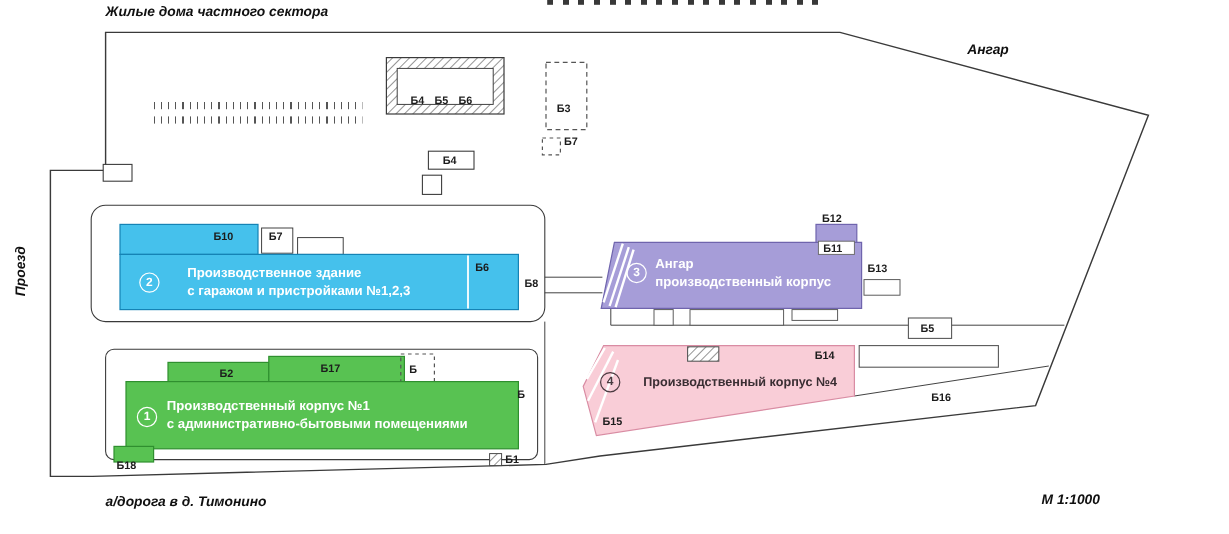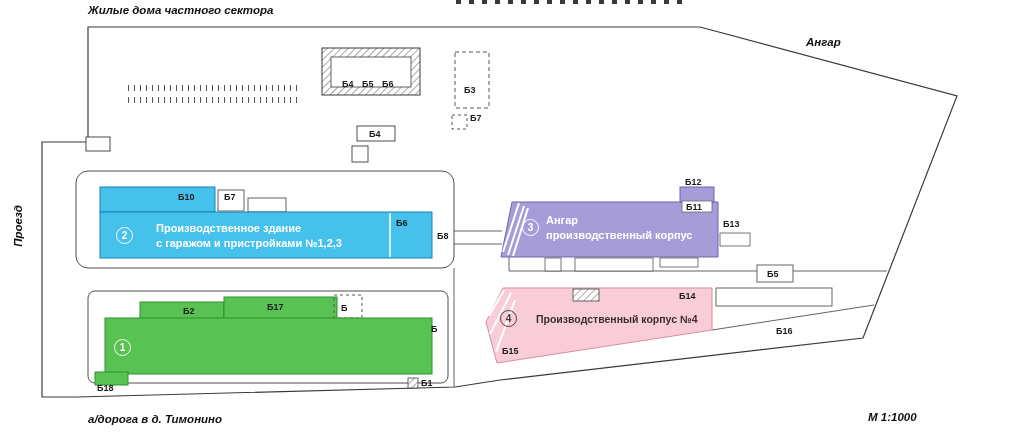--- a/index.html
+++ b/index.html
@@ -88,20 +88,24 @@
   <div class="ticks" style="left:128px;top:85px;width:174px;"></div>
   <div class="ticks" style="left:128px;top:97px;width:174px;"></div>
 
   <div class="outer" style="left:88px;top:4px;">Жилые дома частного сектора</div>
   <div class="outer" style="left:806px;top:36px;">Ангар</div>
   <div class="outer" style="left:-14px;top:220px;width:64px;text-align:center;transform:rotate(-90deg);transform-origin:center;">Проезд</div>
   <div class="outer" style="left:88px;top:413px;">а/дорога в д. Тимонино</div>
   <div class="outer" style="left:868px;top:411px;">М 1:1000</div>
 
   <div class="num" style="left:114px;top:339px;">1</div>
+  <div class="btxt" style="left:139px;top:332px;">
+    <div>Производственный корпус №1</div>
+    <div>с административно-бытовыми помещениями</div>
+  </div>
 
   <div class="num" style="left:116px;top:227px;">2</div>
   <div class="btxt" style="left:124px;top:221px;margin-left:32px;">
     <div>Производственное здание</div>
     <div>с гаражом и пристройками №1,2,3</div>
   </div>
 
   <div class="num" style="left:522px;top:219px;">3</div>
   <div class="btxt" style="left:546px;top:213px;">
     <div>Ангар</div>

